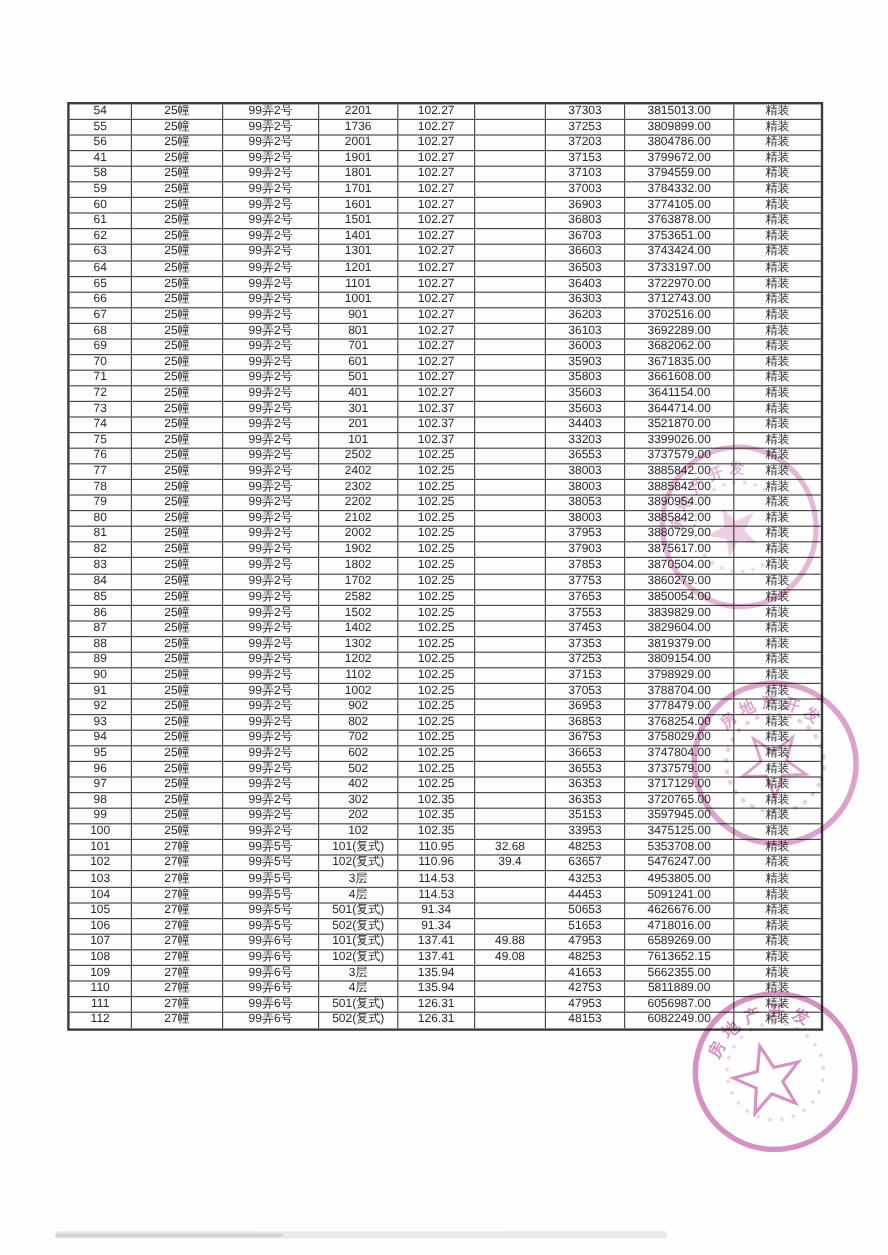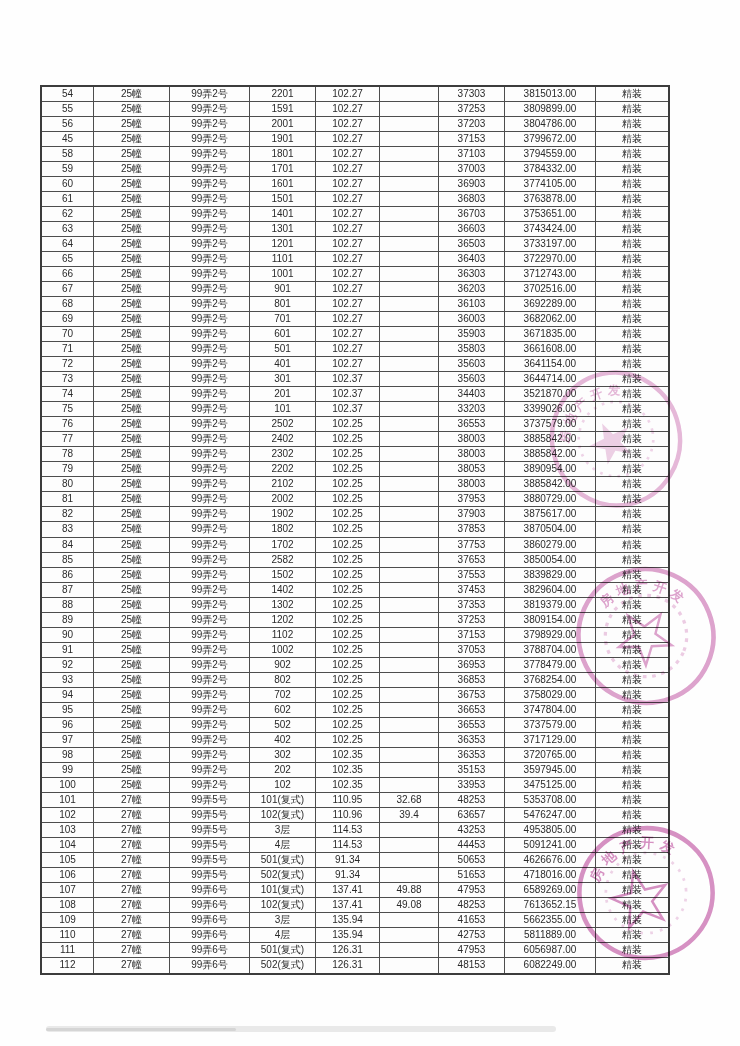--- a/index.html
+++ b/index.html
@@ -6,22 +6,22 @@
   .page{
     position:relative;
     width:740px;height:1046px;
     background:#fefefe;
     overflow:hidden;
     font-family:"Liberation Sans", sans-serif;
     color:#262626;
   }
   .price-table{
     position:absolute;
-    left:40px;top:85px;
-    width:630px;height:890px;
+    left:56px;top:85px;
+    width:630px;height:774px;
     border:2px solid #3c3c3c;
     box-sizing:border-box;
     display:grid;
     grid-template-columns:52px 76px 80px 66px 64px 59px 66px 91px 72px;
     grid-auto-rows:1fr;
     background:#fdfdfd;
   }
   .cell{
     border-right:1px solid #4d4d4d;
     border-bottom:1px solid #4d4d4d;
@@ -67,36 +67,36 @@
       <div class="cell col-2 cjk">99弄2号</div>
       <div class="cell col-3">2201</div>
       <div class="cell col-4">102.27</div>
       <div class="cell col-5"></div>
       <div class="cell col-6">37303</div>
       <div class="cell col-7">3815013.00</div>
       <div class="cell col-8 cjk">精装</div>
       <div class="cell col-0">55</div>
       <div class="cell col-1 cjk">25幢</div>
       <div class="cell col-2 cjk">99弄2号</div>
-      <div class="cell col-3">1591</div>
+      <div class="cell col-3">1736</div>
       <div class="cell col-4">102.27</div>
       <div class="cell col-5"></div>
       <div class="cell col-6">37253</div>
       <div class="cell col-7">3809899.00</div>
       <div class="cell col-8 cjk">精装</div>
       <div class="cell col-0">56</div>
       <div class="cell col-1 cjk">25幢</div>
       <div class="cell col-2 cjk">99弄2号</div>
       <div class="cell col-3">2001</div>
       <div class="cell col-4">102.27</div>
       <div class="cell col-5"></div>
       <div class="cell col-6">37203</div>
       <div class="cell col-7">3804786.00</div>
       <div class="cell col-8 cjk">精装</div>
-      <div class="cell col-0">45</div>
+      <div class="cell col-0">41</div>
       <div class="cell col-1 cjk">25幢</div>
       <div class="cell col-2 cjk">99弄2号</div>
       <div class="cell col-3">1901</div>
       <div class="cell col-4">102.27</div>
       <div class="cell col-5"></div>
       <div class="cell col-6">37153</div>
       <div class="cell col-7">3799672.00</div>
       <div class="cell col-8 cjk">精装</div>
       <div class="cell col-0">58</div>
       <div class="cell col-1 cjk">25幢</div>

